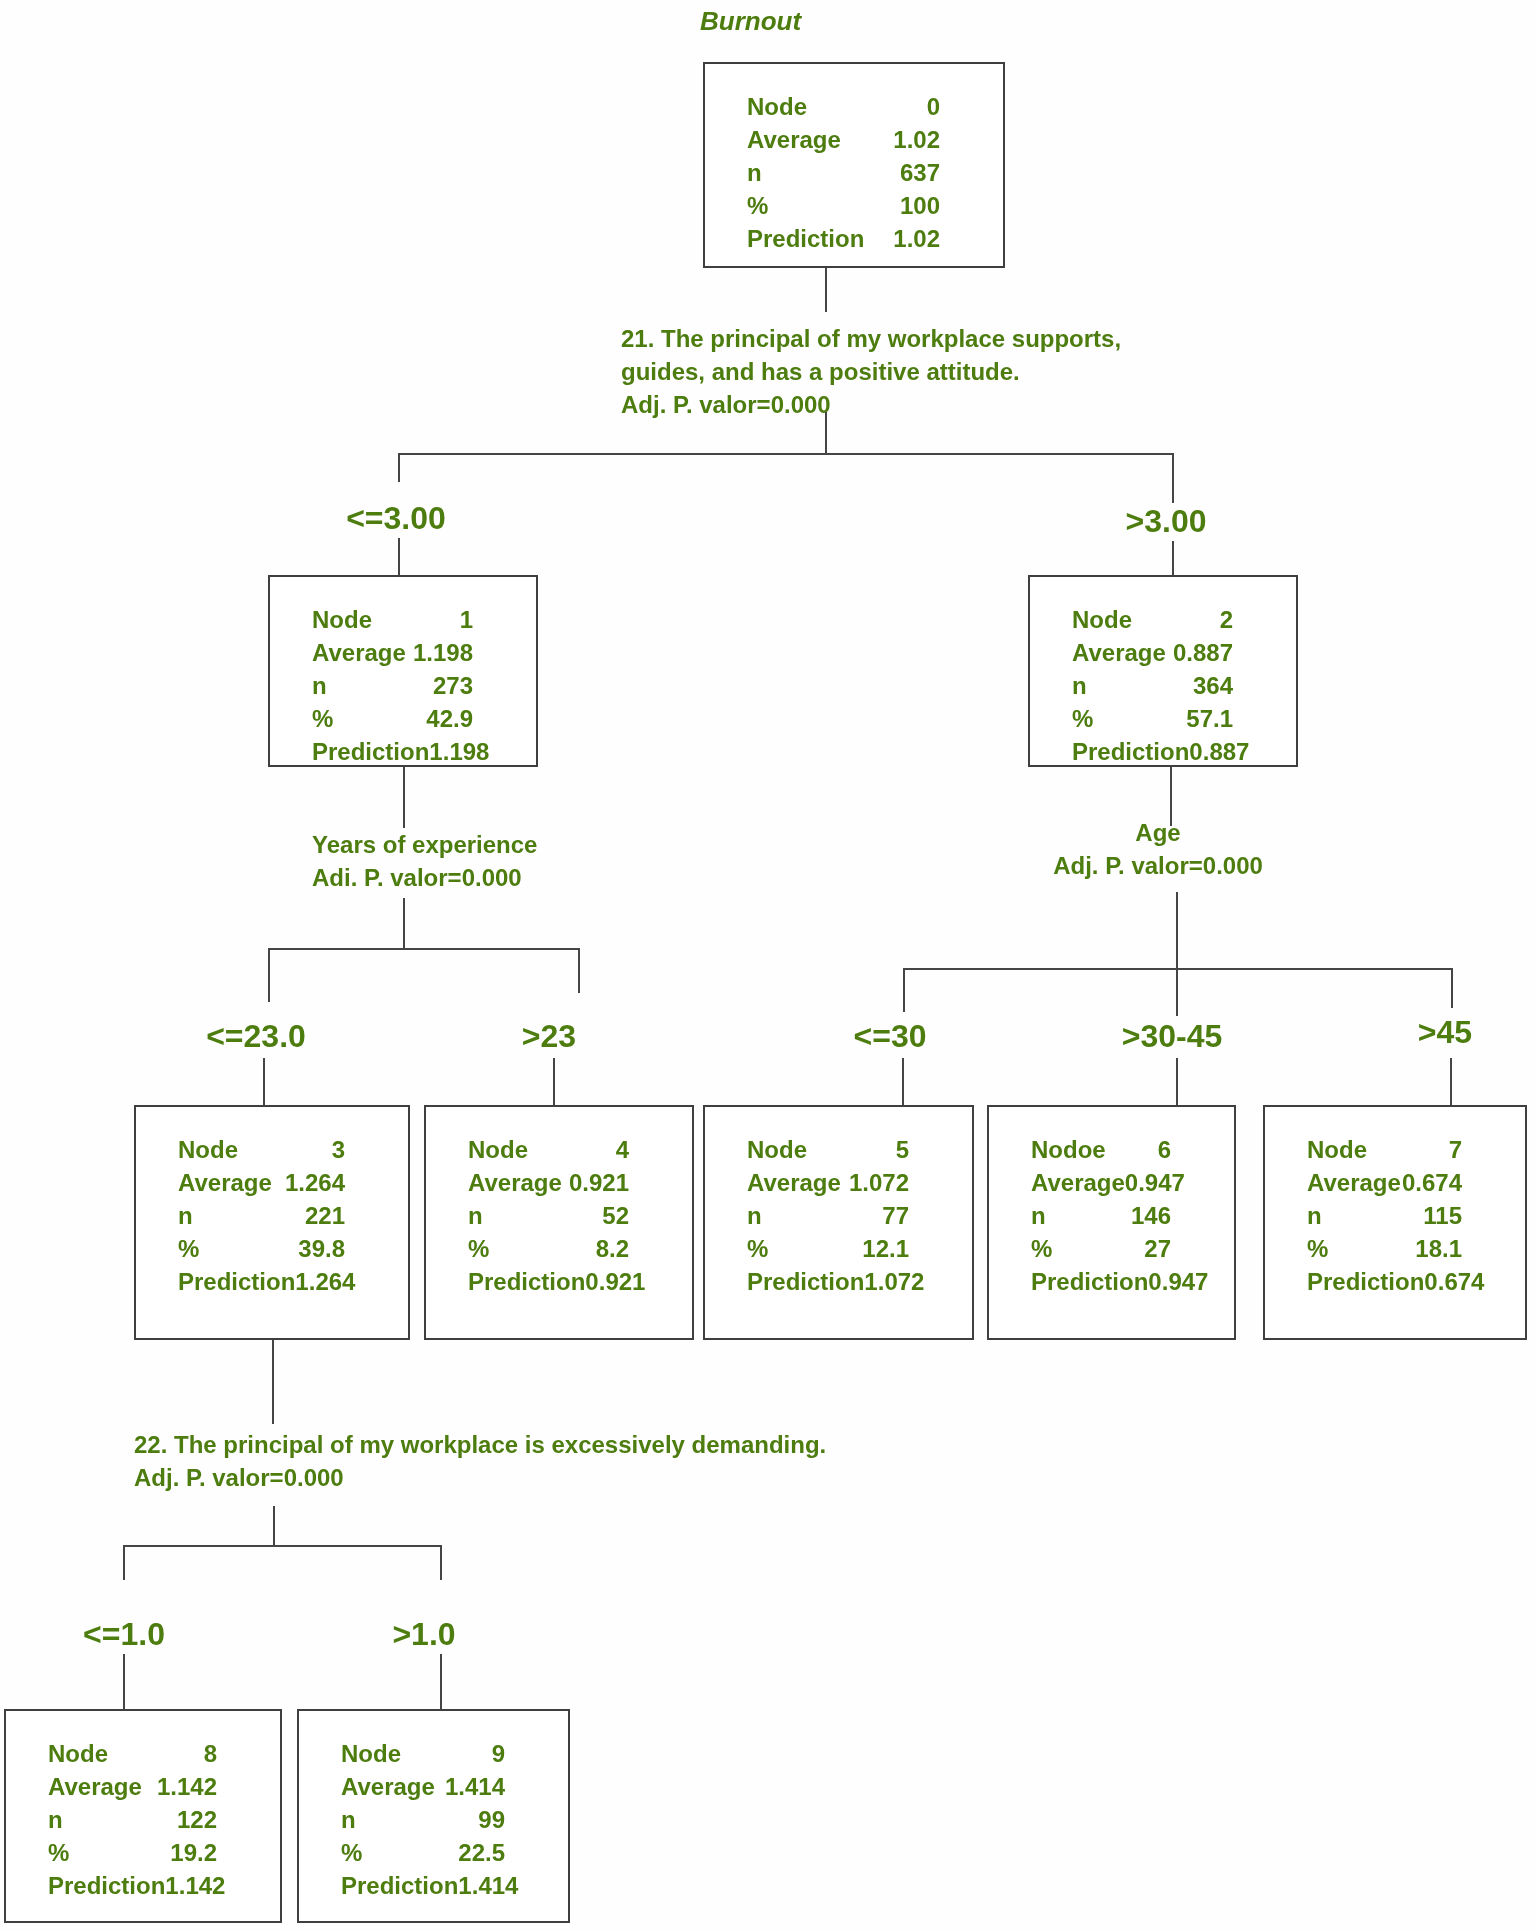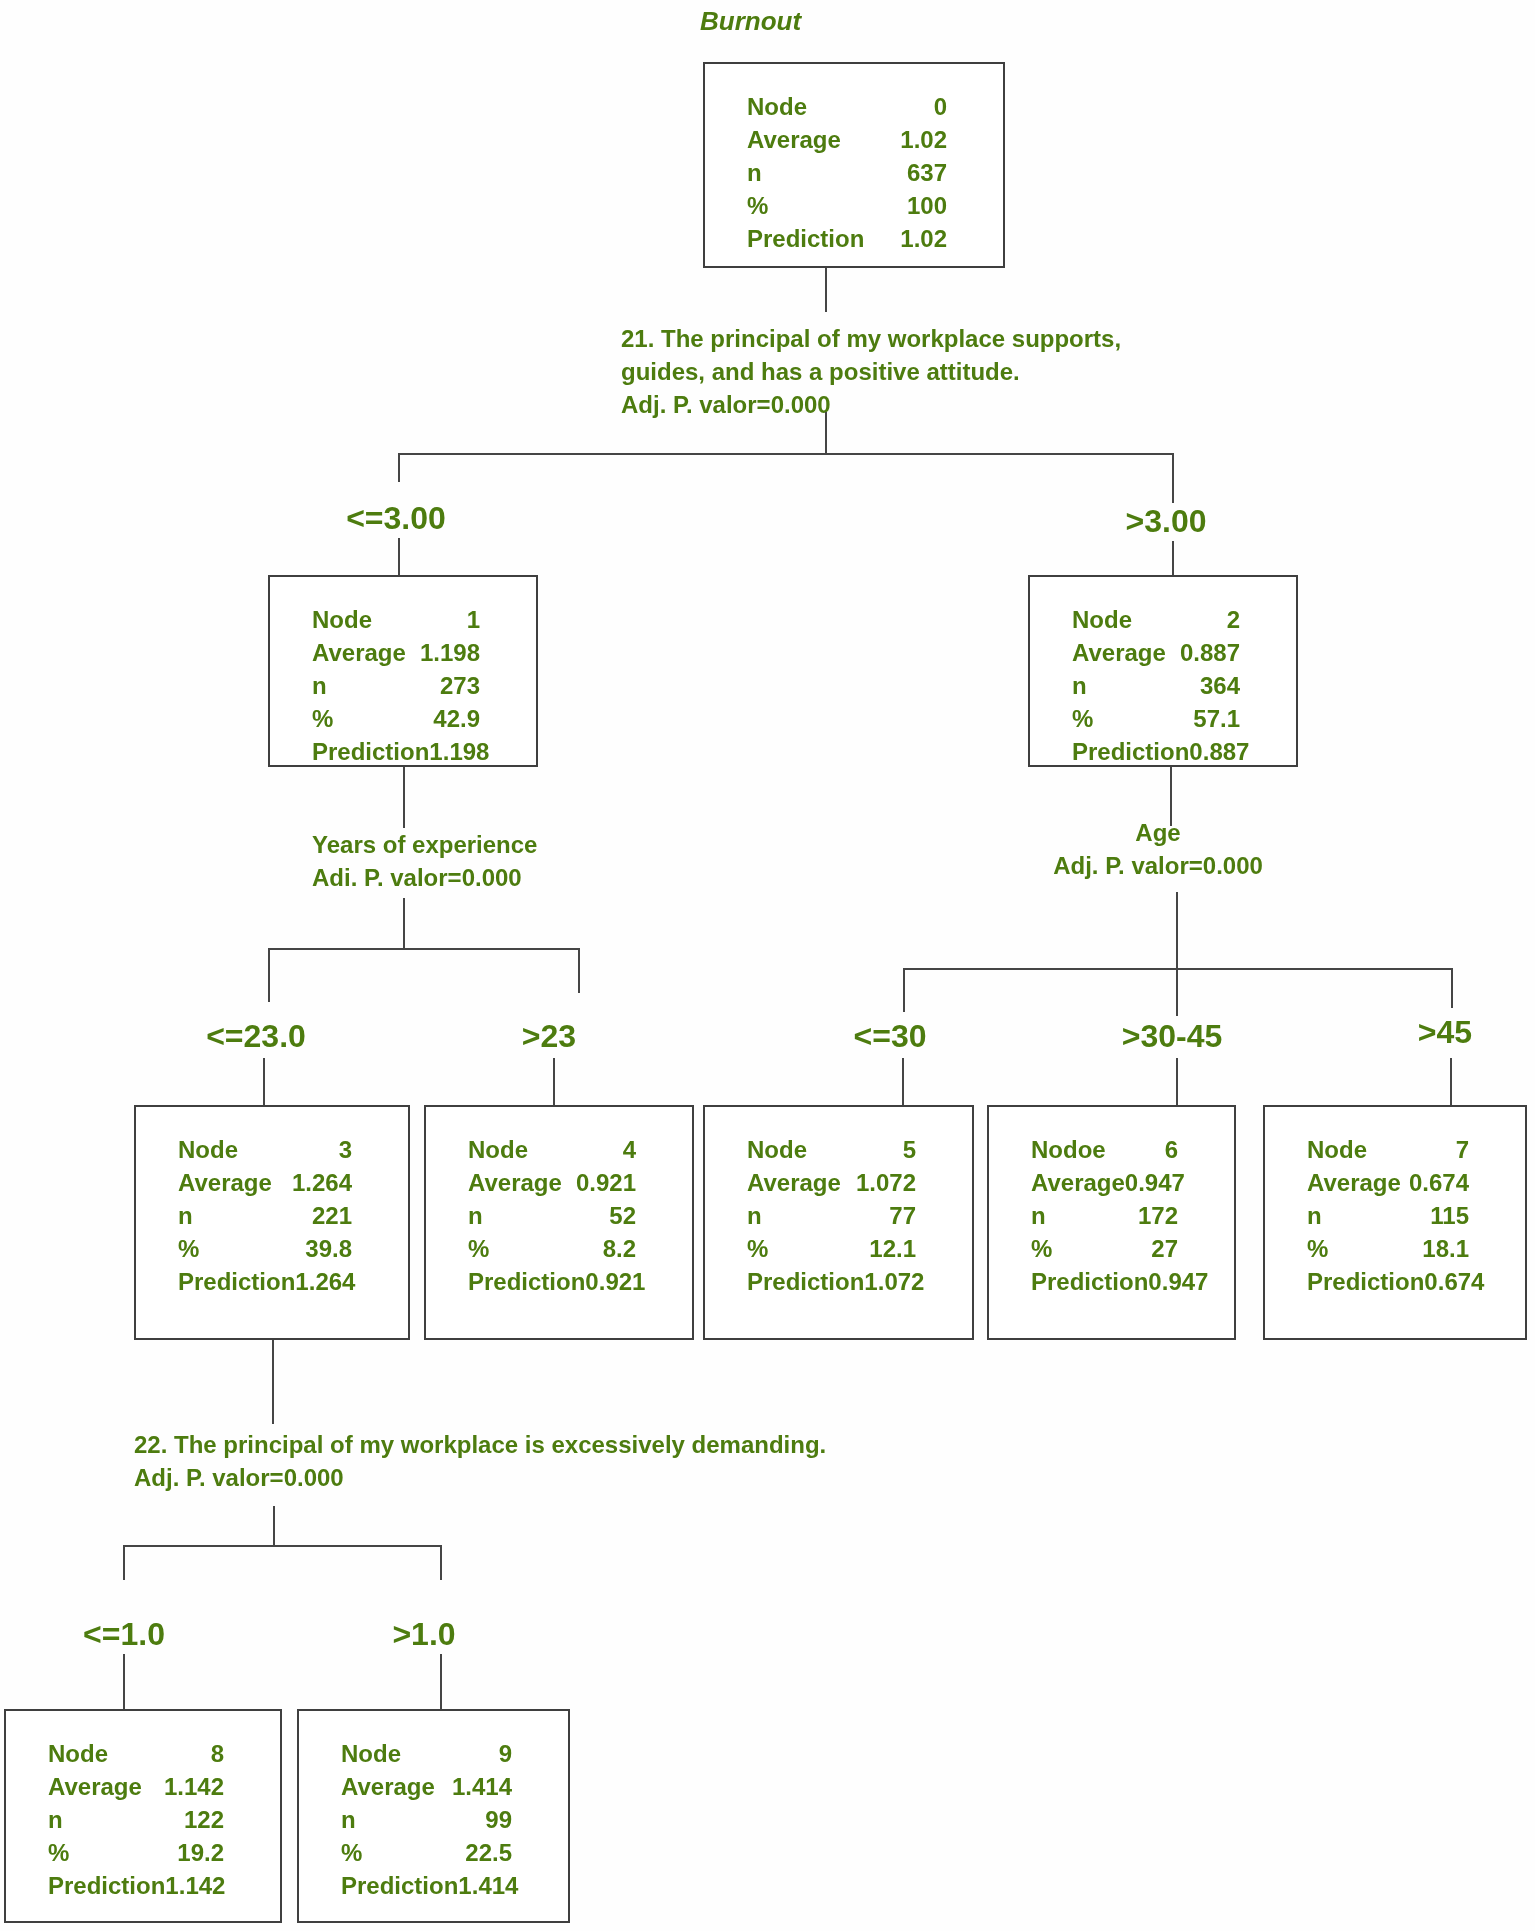--- a/index.html
+++ b/index.html
@@ -6,21 +6,21 @@
   .canvas{
     position:relative;width:1535px;height:1931px;background:#fefefe;
     font-family:"Liberation Sans",sans-serif;color:#4d7c0f;overflow:hidden;
   }
   .fig-title{
     position:absolute;font-size:26px;font-weight:700;font-style:italic;white-space:nowrap;
   }
   .box{
     position:absolute;border:2px solid #3f3f3f;background:#fff;box-sizing:border-box;
   }
-  .rows{padding:26px 8px 0 42px;}
+  .rows{padding:26px 15px 0 42px;}
   .row{display:flex;font-size:24px;font-weight:600;line-height:33px;}
   .lbl{flex:0 0 auto;white-space:nowrap;}
   .val{flex:1 1 auto;text-align:right;padding-right:48px;white-space:nowrap;}
   .line{position:absolute;background:#454545;}
   .line.v{width:2px;}
   .line.h{height:2px;}
   .branch-label{
     position:absolute;transform:translateX(-50%);font-size:32px;font-weight:600;white-space:nowrap;
   }
   .split-text{position:absolute;font-size:24px;font-weight:600;line-height:33px;white-space:nowrap;}
@@ -233,21 +233,21 @@
       <div class="row">
           <span class="lbl">Nodoe</span>
           <span class="val">6</span>
         </div>
       <div class="row">
           <span class="lbl">Average</span>
           <span class="val">0.947</span>
         </div>
       <div class="row">
           <span class="lbl">n</span>
-          <span class="val">172</span>
+          <span class="val">146</span>
         </div>
       <div class="row">
           <span class="lbl">%</span>
           <span class="val">27</span>
         </div>
       <div class="row">
           <span class="lbl">Prediction</span>
           <span class="val">0.947</span>
         </div>
     </div>

